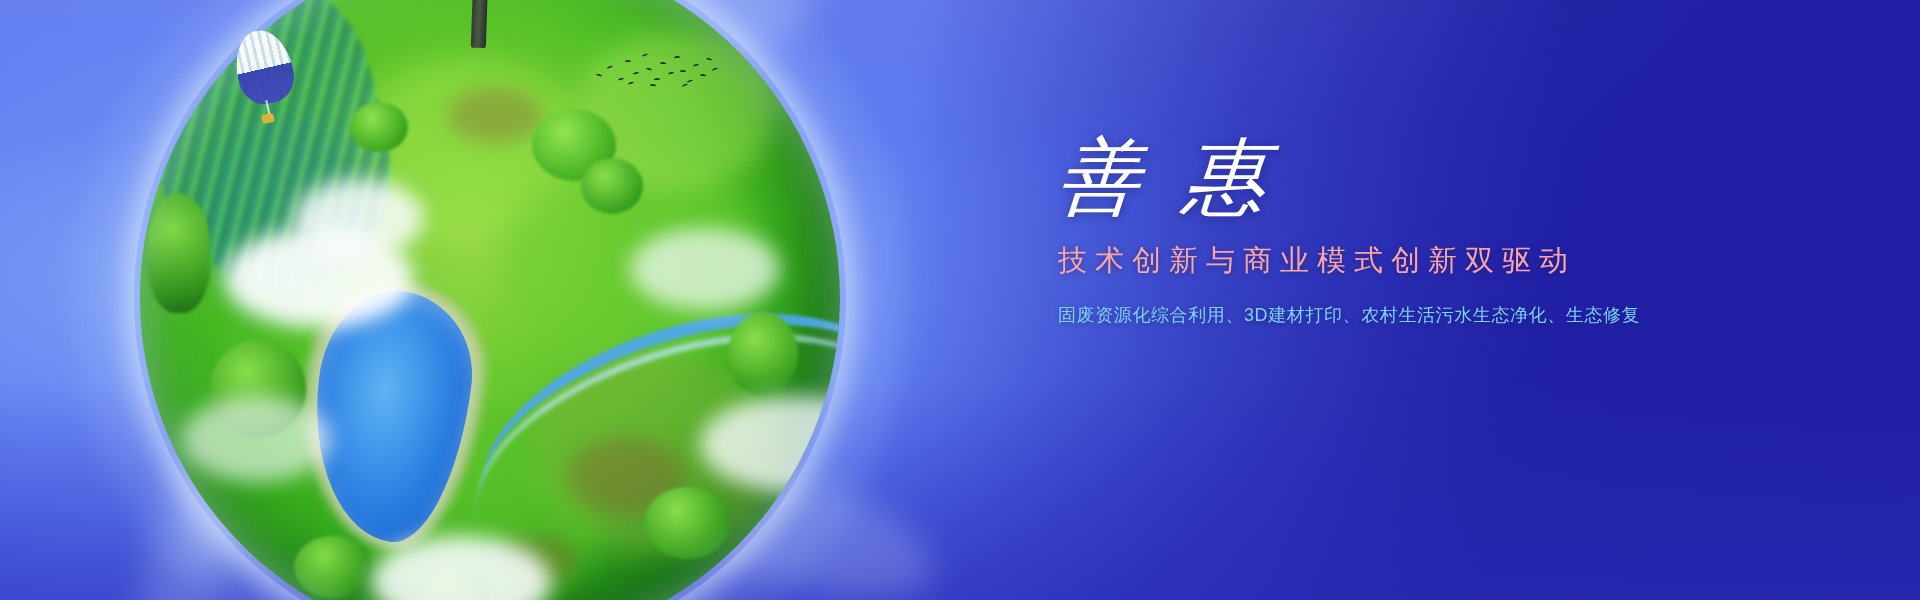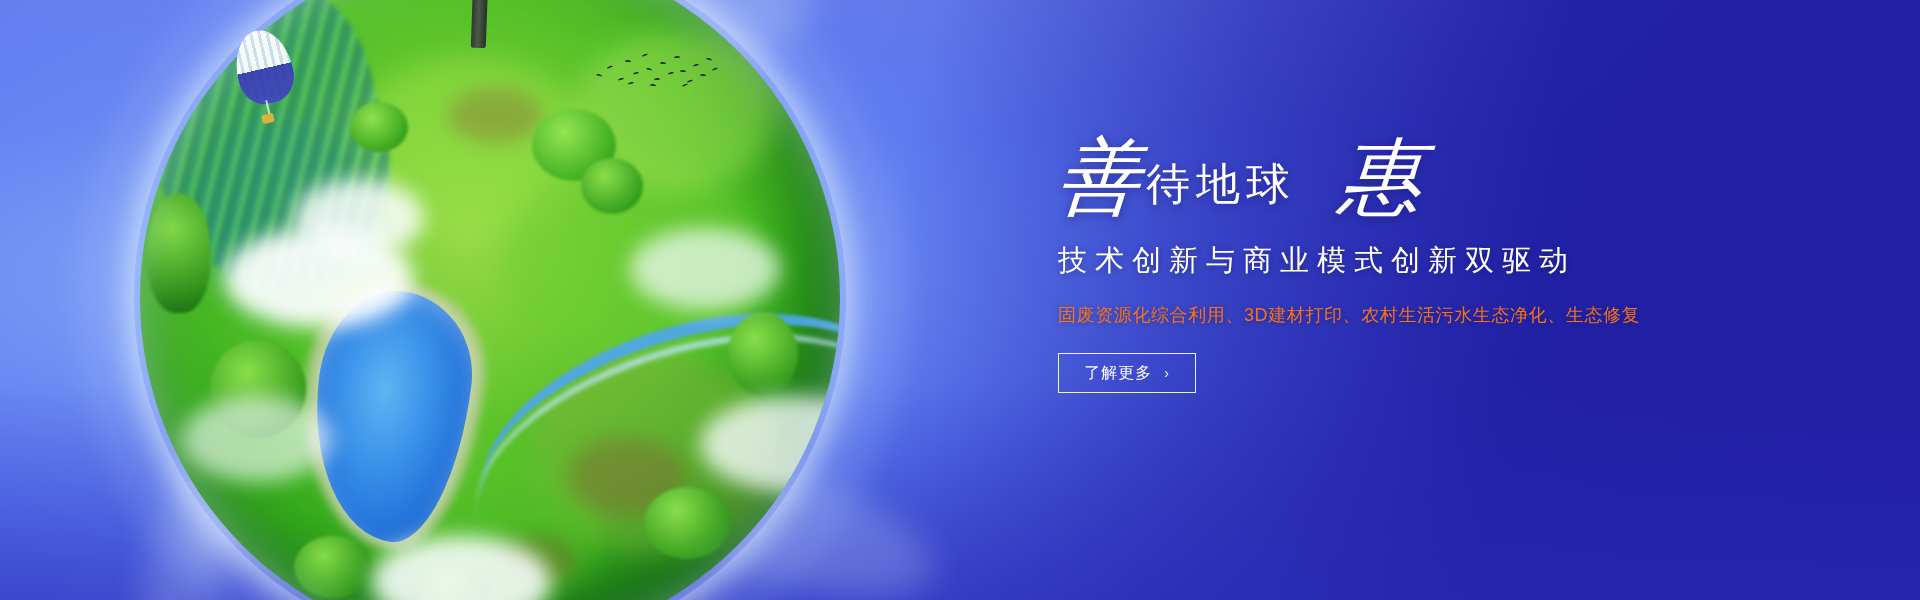--- a/index.html
+++ b/index.html
@@ -194,27 +194,27 @@
   .hl-small {
     font-family:"Liberation Serif","DejaVu Serif",serif;
     font-size:44px; font-weight:400; letter-spacing:6px;
     padding-bottom:8px; margin-left:6px;
   }
   .hl-gap { display:inline-block; width:44px; }
 
   .subtitle {
     margin-top:26px;
     font-size:29px; font-weight:400; letter-spacing:8px;
-    color:#ffffff; text-shadow:0 1px 6px rgba(10,14,90,.40);
+    color:#fca5a5; text-shadow:0 1px 6px rgba(10,14,90,.40);
     white-space:nowrap;
   }
   .desc {
     margin-top:22px;
     font-size:18px; font-weight:400; letter-spacing:.6px;
-    color:#f97316; text-shadow:0 1px 5px rgba(10,14,90,.38);
+    color:#7dd3fc; text-shadow:0 1px 5px rgba(10,14,90,.38);
     white-space:nowrap;
   }
   .cta {
     margin-top:26px; display:inline-flex; align-items:center; justify-content:center;
     gap:12px; width:138px; height:40px;
     border:1px solid rgba(255,255,255,.92); background:transparent;
     color:#fff; font-size:16px; letter-spacing:1px; cursor:pointer;
   }
   .cta .chev { font-size:14px; line-height:1; opacity:.95; }
 </style>
@@ -309,27 +309,22 @@
       <span class="bird" style="left: 120px; top: 20px; transform: rotate(-22deg);"></span>
       <span class="bird" style="left: 36px; top: 34px; transform: rotate(-13deg);"></span>
       <span class="bird" style="left: 58px; top: 36px; transform: rotate(5deg);"></span>
       <span class="bird" style="left: 90px; top: 36px; transform: rotate(-22deg);"></span>
     </div>
 
   <div class="copy">
 
     <div class="headline">
       <span class="hl-big">善</span>
-      <span class="hl-small">待地球</span>
       <span class="hl-gap"></span>
       <span class="hl-big">惠</span>
     </div>
 
     <div class="subtitle">技术创新与商业模式创新双驱动</div>
     <div class="desc">固废资源化综合利用、3D建材打印、农村生活污水生态净化、生态修复</div>
 
-    <button class="cta">
-      <span>了解更多</span>
-      <span class="chev">›</span>
-    </button>
 
   </div>
 </div>
 
 </body></html>

